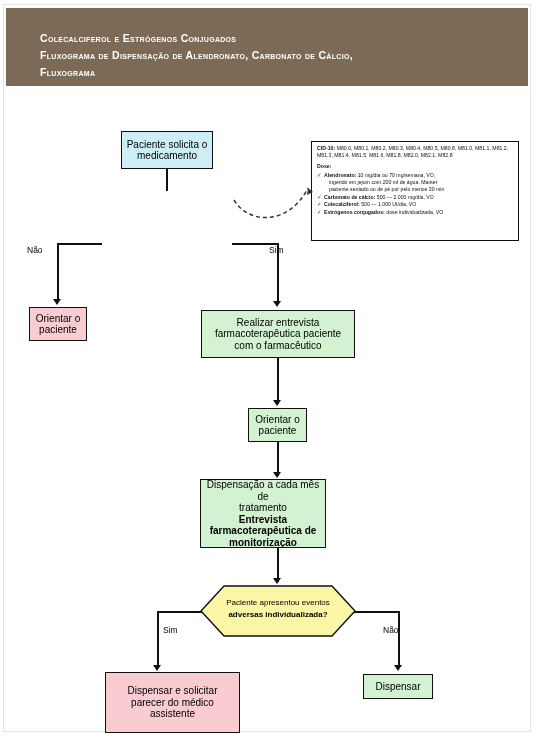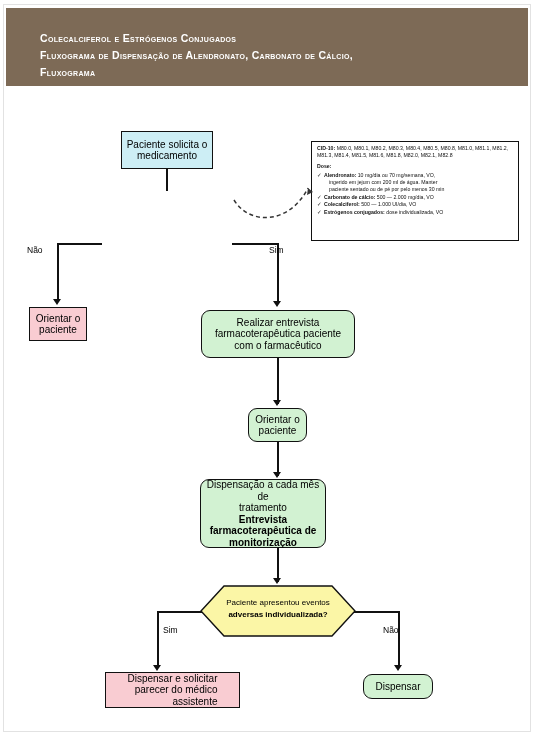--- a/index.html
+++ b/index.html
@@ -37,21 +37,21 @@
     text-align:center;
     font-family:"Liberation Sans", sans-serif;
     color:#000;
     line-height:11.5px;
     font-size:10px;
   }
   .rect{
     border:1.4px solid #111;
   }
   .blue{background:#cdeef5;}
-  .green{background:#d2f2d2;border-radius:9px;}
+  .green{background:#d2f2d2;}
   .pink{background:#f9ccd2;}
 
   .diamond-wrap{
     position:absolute;
   }
   .diamond-wrap svg{position:absolute;left:0;top:0;}
   .diamond-label{
     position:absolute;left:0;top:0;width:100%;height:100%;
     display:flex;flex-direction:column;align-items:center;justify-content:center;
     text-align:center;font-size:8px;line-height:12px;color:#000;
@@ -220,21 +220,21 @@
       <span>Paciente apresentou eventos</span>
       <b>adversas individualizada?</b>
     </div>
   </div>
 
   <div class="hline" style="left:157px;top:611px;width:45px;"></div>
   <div class="vline" style="left:157px;top:611px;height:57px;"></div>
   <div class="arrow-down" style="left:153px;top:665px;"></div>
   <div class="edge-label" style="left:163px;top:625px;">Sim</div>
 
-  <div class="node rect pink" style="left:105px;top:672px;width:135px;height:36px;text-align:right;">
+  <div class="node rect pink" style="left:105px;top:672px;width:135px;height:61px;">
     <span>
       <span>Dispensar e solicitar</span><br>
       <span>parecer do médico</span><br>
       <span>assistente</span>
     </span>
   </div>
 
   <div class="hline" style="left:354px;top:611px;width:45px;"></div>
   <div class="vline" style="left:398px;top:611px;height:57px;"></div>
   <div class="arrow-down" style="left:394px;top:665px;"></div>

